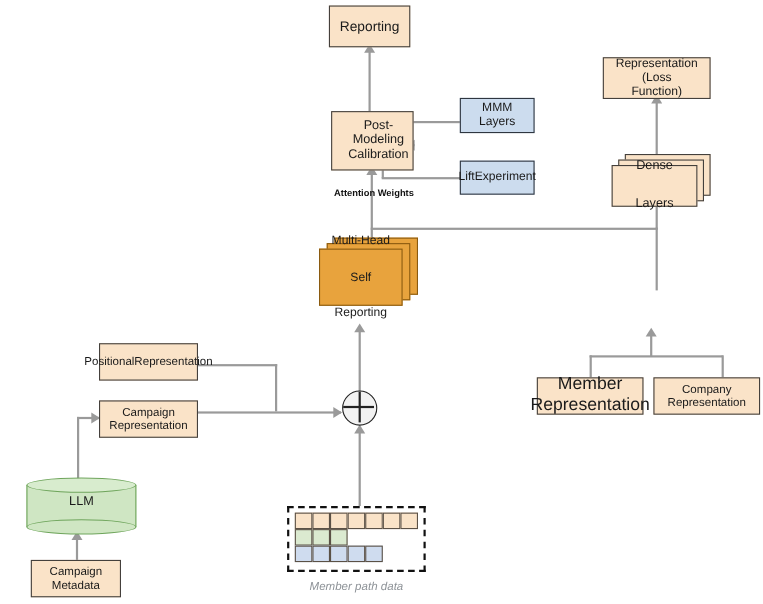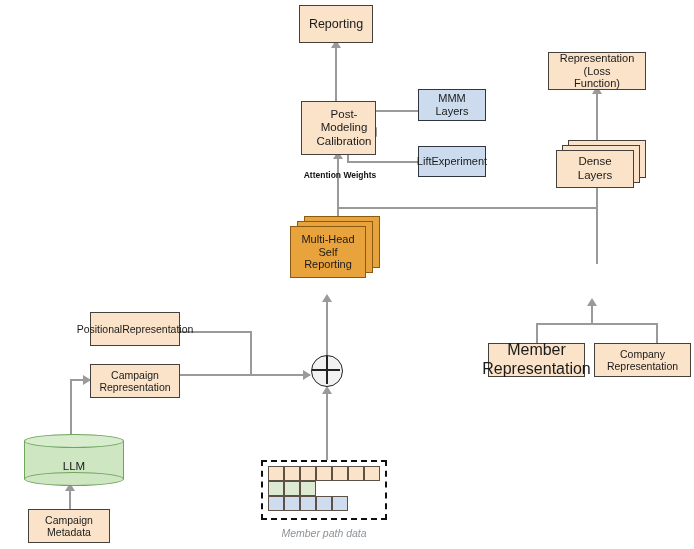--- a/index.html
+++ b/index.html
@@ -7,21 +7,21 @@
   #canvas{position:relative;width:694px;height:549px;background:#ffffff;overflow:hidden;}
 
   .node{position:absolute;box-sizing:border-box;display:flex;align-items:center;justify-content:center;
         text-align:center;line-height:1.18;color:#1a1a1a;}
   .peach{background:#fae3c8;border:1.6px solid #44403c;}
   .blue{background:#ccdcee;border:1.6px solid #2f3640;}
   .orange{background:#e8a33d;border:1.6px solid #8a5a10;}
   .stackwrap{position:absolute;}
   .stackwrap .sh{position:absolute;box-sizing:border-box;}
   .front{position:absolute;box-sizing:border-box;display:flex;align-items:center;justify-content:center;
-         line-height:1.18;color:#1a1a1a;}
+         line-height:1.18;color:#1a1a1a;gap:20px;}
 
   .cyl{position:absolute;}
   .cyl .body{position:absolute;left:0;right:0;background:#cfe6c3;border-left:1.5px solid #6fa55c;
              border-right:1.5px solid #6fa55c;}
   .cyl .top{position:absolute;left:0;right:0;height:14px;background:#d8ecce;border:1.5px solid #6fa55c;
             border-radius:50%;box-sizing:border-box;}
   .cyl .bot{position:absolute;left:0;right:0;height:14px;background:#cfe6c3;border:1.5px solid #6fa55c;
             border-radius:50%;box-sizing:border-box;}
   .cyl .lbl{position:absolute;left:0;right:0;text-align:center;color:#1a1a1a;}
 
@@ -161,21 +161,21 @@
 
   <div class="node peach" style="left:90px;top:364px;width:90px;height:34px;font-size:10.5px;flex-direction:column;">
     <span>Campaign</span>
     <span>Representation</span>
   </div>
 
   <div class="cyl" style="left:24px;top:434px;width:100px;height:52px;">
     <div class="body" style="top:7px;height:38px;"></div>
     <div class="bot" style="top:38px;"></div>
     <div class="top" style="top:0px;"></div>
-    <div class="lbl" style="top:26px;font-size:11.5px;">LLM</div>
+    <div class="lbl" style="top:16px;font-size:11.5px;">LLM</div>
   </div>
 
   <div class="node peach" style="left:28px;top:509px;width:82px;height:34px;font-size:10.5px;flex-direction:column;">
     <span>Campaign</span>
     <span>Metadata</span>
   </div>
 
   <div class="circ" style="left:311px;top:355px;width:32px;height:32px;">
     <div class="cx" style="left:14px;top:0px;width:1.8px;height:28.4px;"></div>
     <div class="cx" style="left:0px;top:13px;width:28.4px;height:1.8px;"></div>

